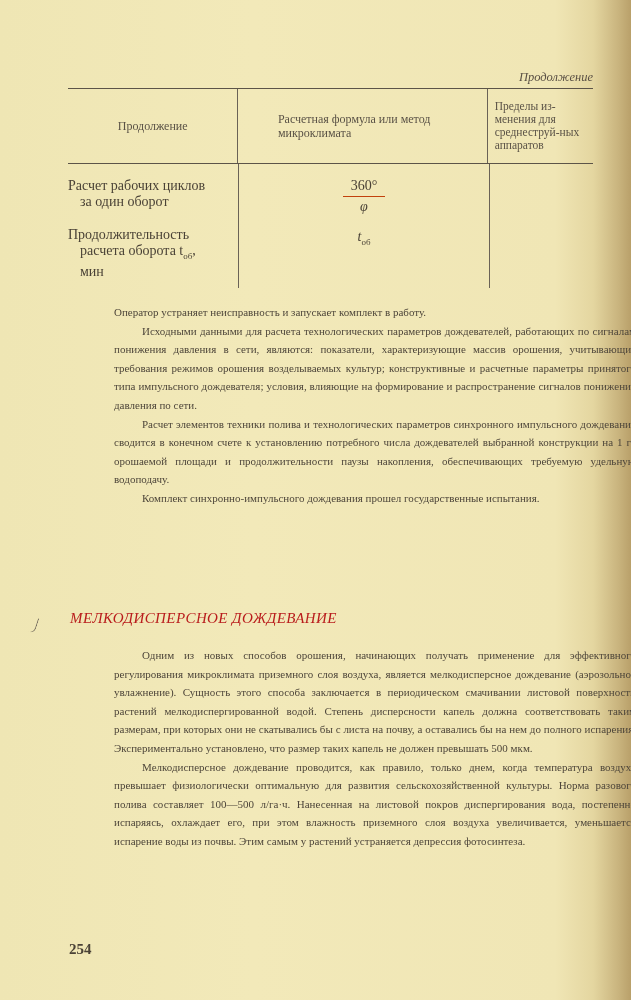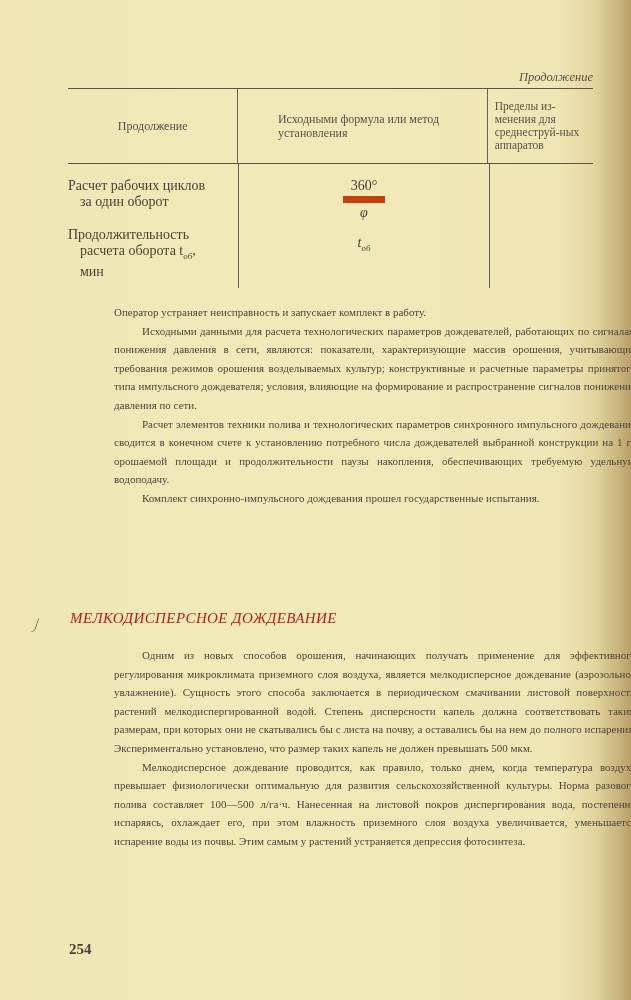--- a/index.html
+++ b/index.html
@@ -25,21 +25,21 @@
   .c2 { width: 250px; border-left: 1px solid #6a6256; border-right: 1px solid #6a6256; }
   .c3 { width: 105px; font-size: 11.5px; line-height: 13px; }
   .tbody { display: flex; }
   .tbody .col { padding-top: 14px; height: 110px; }
   .tbody .c1 { font-size: 14px; line-height: 16px; }
   .tbody .c2, .tbody .c3 { text-align: center; font-size: 14px; }
   .rowlabel { margin-bottom: 17px; }
   .rowlabel .l2 { padding-left: 12px; display: block; }
   .rowlabel .first { display: block; }
   .frac { display: inline-block; text-align: center; margin-bottom: 14px; }
-  .frac .num { display: block; border-bottom: 7px solid #c2410c; padding: 0 8px 2px; }
+  .frac .num { display: block; border-bottom: 1px solid #c2410c; padding: 0 8px 2px; }
   .frac .den { display: block; padding-top: 2px; }
   .cell-val { height: 48px; }
   .cell-val2 { height: 48px; }
   .it { font-style: italic; }
   sub { font-size: 9px; text-align: right; }
   .body-text {
     position: absolute; left: 62px; width: 522px;
     font-size: 11px; line-height: 18.6px; text-align: justify;
     color: #4e463a;
     margin-left: 44px;
@@ -63,21 +63,21 @@
 <body>
 
 <div class="page">
 
   <div class="continuation">Продолжение</div>
 
   <div class="tbl">
     <div class="thead">
       <div class="th c1">Продолжение</div>
       <div class="th c2">
-          <span style="display:block;width:170px">Исходными формула или метод установления</span>
+          <span style="display:block;width:170px">Расчетная формула или метод микроклимата</span>
         </div>
       <div class="th c3">
           <span style="display:block;width:92px">Пределы из-менения для среднеструй-ных аппаратов</span>
         </div>
     </div>
     <div class="tbody">
       <div class="col c1">
         <div class="rowlabel">
           <span class="first">Расчет рабочих циклов</span>
           <span class="l2">за один оборот</span>

